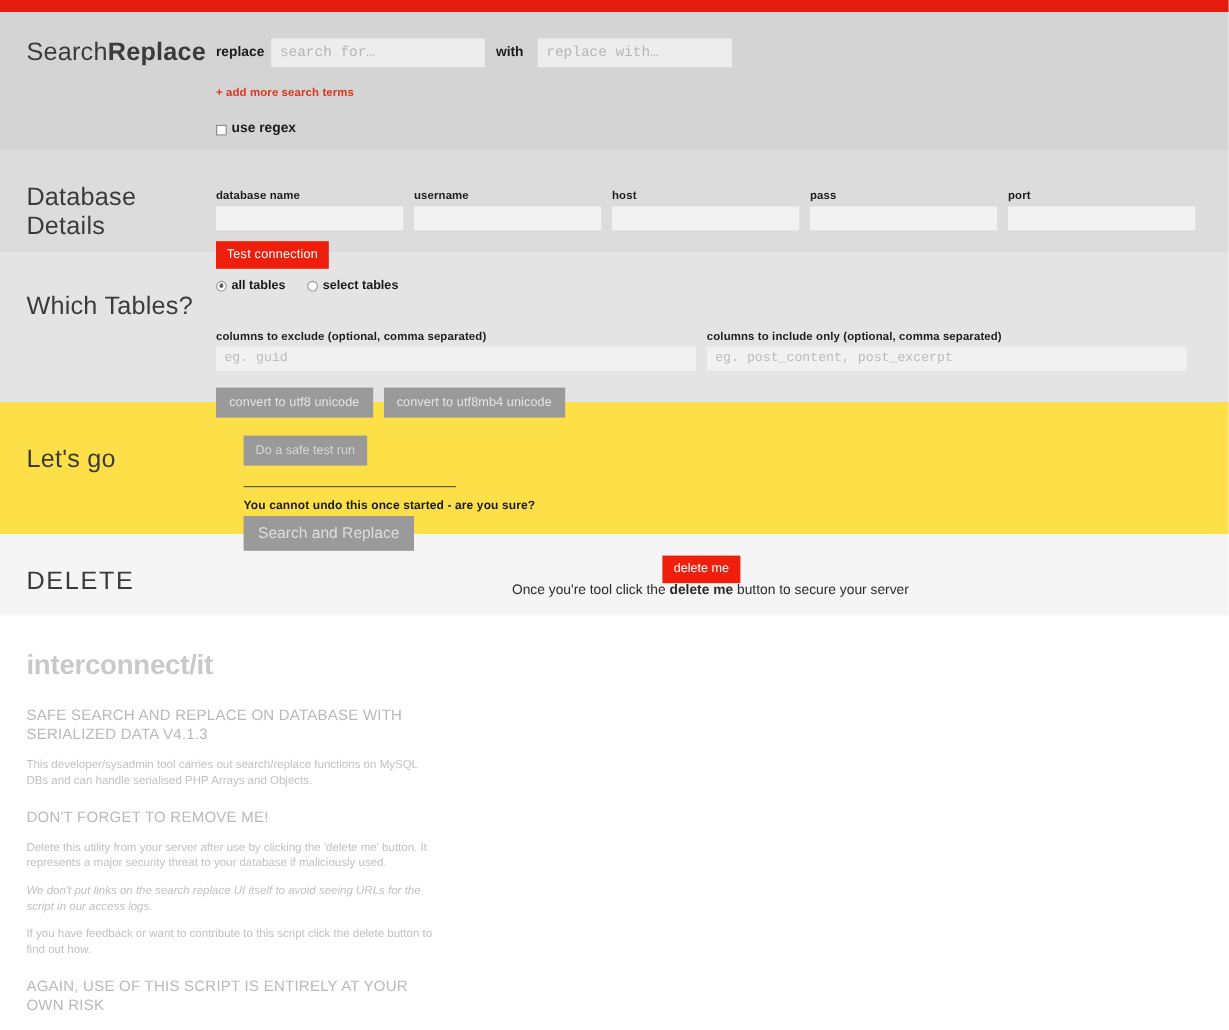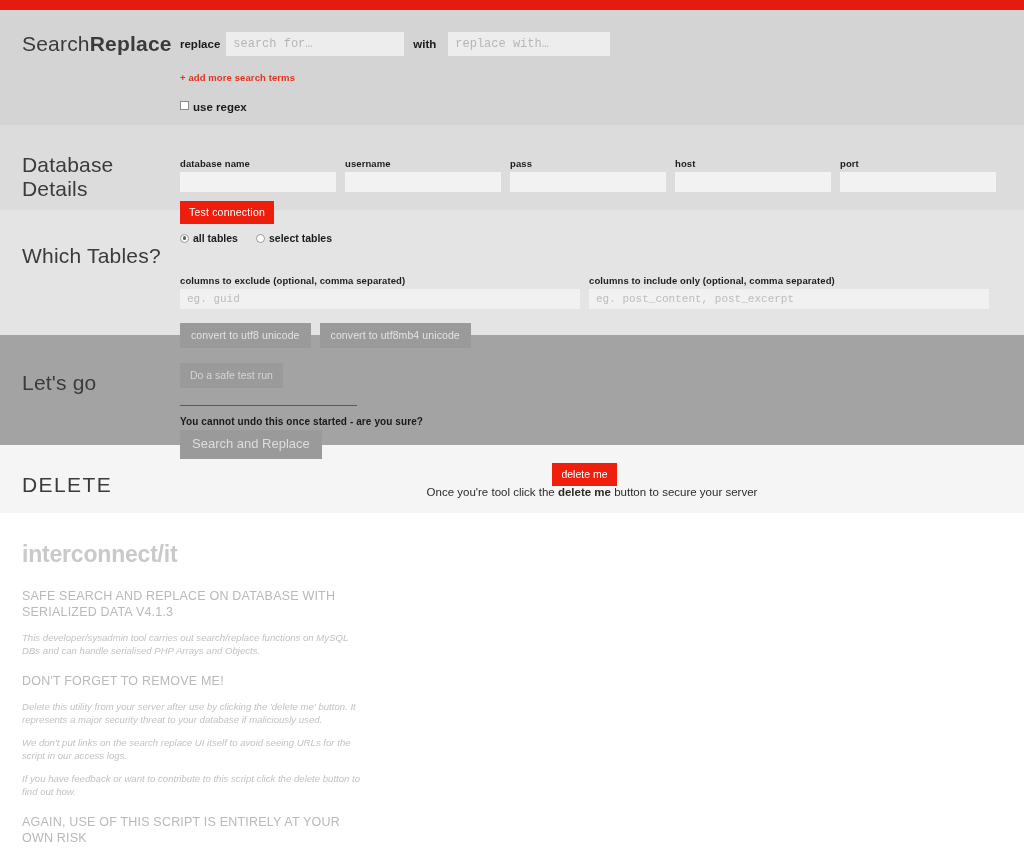--- a/index.html
+++ b/index.html
@@ -47,21 +47,21 @@
   .sec-body {
     flex: 1;
     box-sizing: border-box;
     padding-right: 20px;
   }
 
   
   .s1 { background: #d4d4d4; height: 115px; padding-top: 22px; }
   .s2 { background: #dcdcdc; height: 85px; padding-top: 13px; }
   .s3 { background: #e4e4e4; height: 125px; padding-top: 22px; }
-  .s4 { background: #a3a3a3; height: 110px; padding-top: 28px; }
+  .s4 { background: #fde047; height: 110px; padding-top: 28px; gap: 23px; }
   .s5 { background: #f5f5f5; height: 68px; padding-top: 18px; }
 
   .s2 .sec-label { font-size: 21px; line-height: 24px; padding-top: 15px;}
   .s3 .sec-label { padding-top: 12px; }
   .s4 .sec-label { padding-top: 8px; }
   .s5 .sec-label { padding-top: 10px; font-size: 21px; letter-spacing: 1.4px; }
 
   
   .sr-row {
     display: flex;
@@ -94,21 +94,21 @@
     color: #e0341f;
     font-size: 9.5px;
     font-weight: bold;
     text-decoration: none;
     letter-spacing: 0.1px;
   }
 
   .regexrow {
     margin-top: 16px;
     display: flex;
-    align-items: flex-start;
+    align-items: flex-end;
   }
   .cbox {
     width: 9px; height: 9px;
     border: 1px solid #8b8b8b;
     background: #fff;
     box-sizing: border-box;
     margin-right: 4px;
   }
   .regexlabel { font-size: 11.5px; font-weight: bold; color: #1a1a1a; }
 
@@ -286,21 +286,20 @@
     margin-bottom: 11px;
     max-width: 345px;
     letter-spacing: 0.2px;
   }
   .fpara {
     font-size: 9.6px;
     color: #c2c2c2;
     line-height: 13px;
     margin-bottom: 10px;
     max-width: 345px;
-    font-style: italic;
   }
   .fpara.em { font-style: italic; }
   .warn-strong { color: #ee2013; font-weight: bold; }
   .fhead.sub { margin-top: 16px; }
 </style>
 </head>
 <body>
 
 <div class="page">
 
@@ -334,26 +333,26 @@
       <div class="dbfields">
         <div class="fieldgrp">
           <span class="flabel">database name</span>
           <input class="finput w-dbname" type="text" style="">
         </div>
         <div class="fieldgrp">
           <span class="flabel">username</span>
           <input class="finput w-username" type="text" style="">
         </div>
         <div class="fieldgrp">
+          <span class="flabel">host</span>
+          <input class="finput w-host" type="text" style="">
+        </div>
+        <div class="fieldgrp">
           <span class="flabel">pass</span>
           <input class="finput w-pass" type="password" style="">
-        </div>
-        <div class="fieldgrp">
-          <span class="flabel">host</span>
-          <input class="finput w-host" type="text" style="">
         </div>
         <div class="fieldgrp">
           <span class="flabel">port</span>
           <input class="finput w-port" type="text" style="">
         </div>
       </div>
       <button class="redbtn">Test connection</button>
     </div>
   </div>
 

